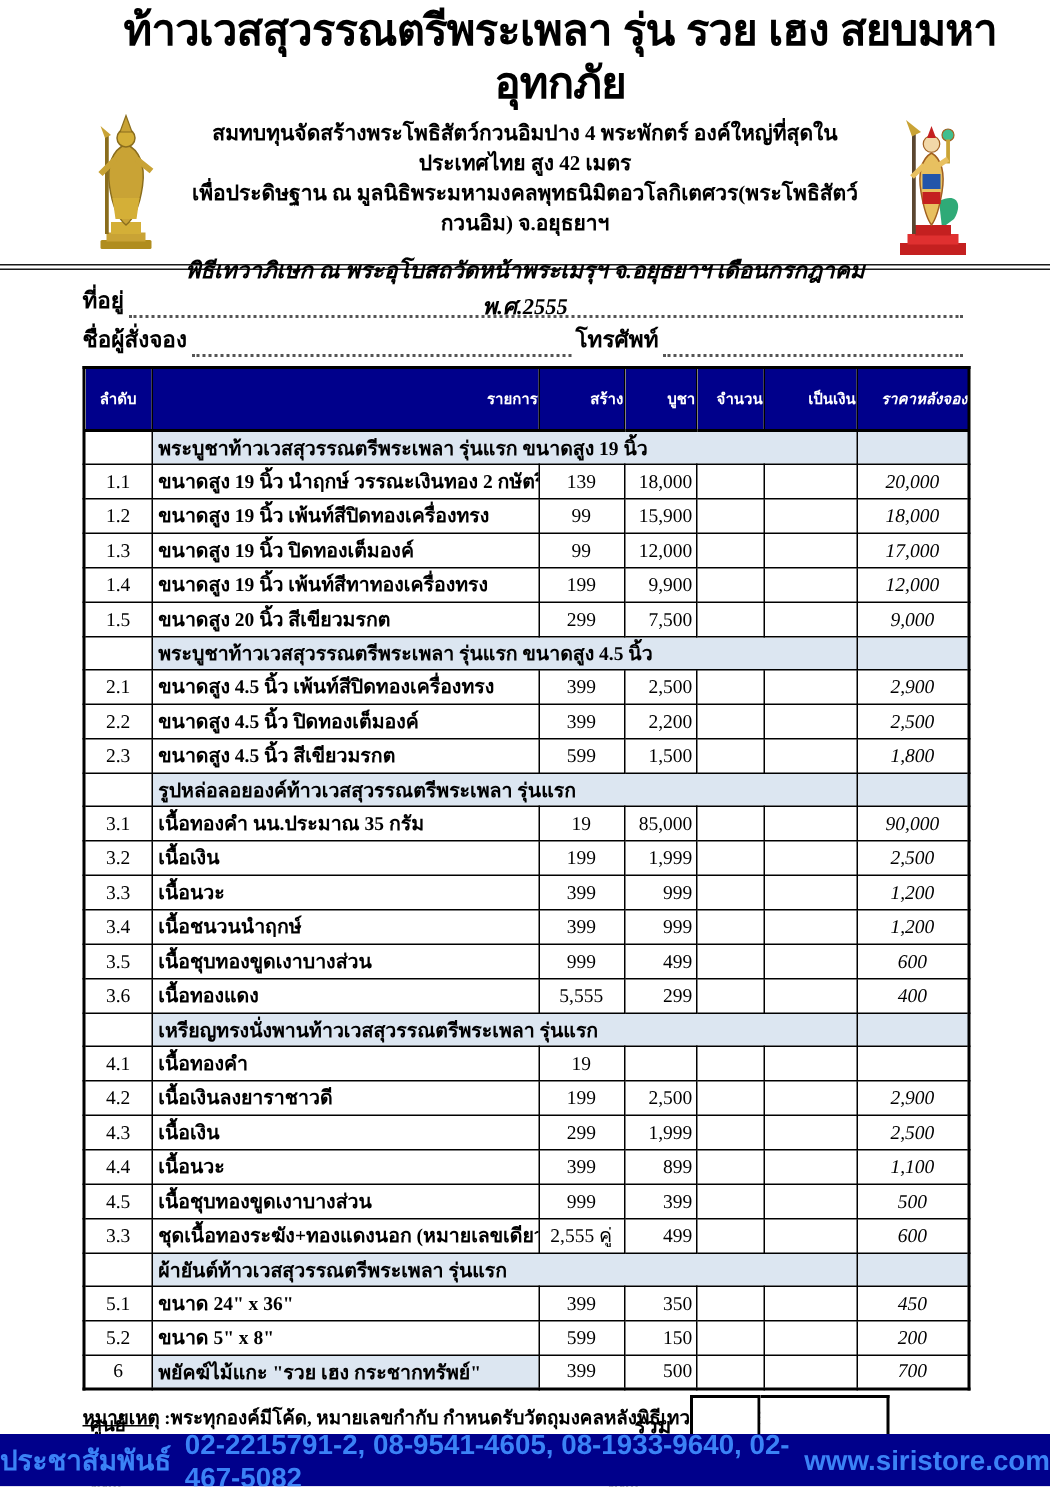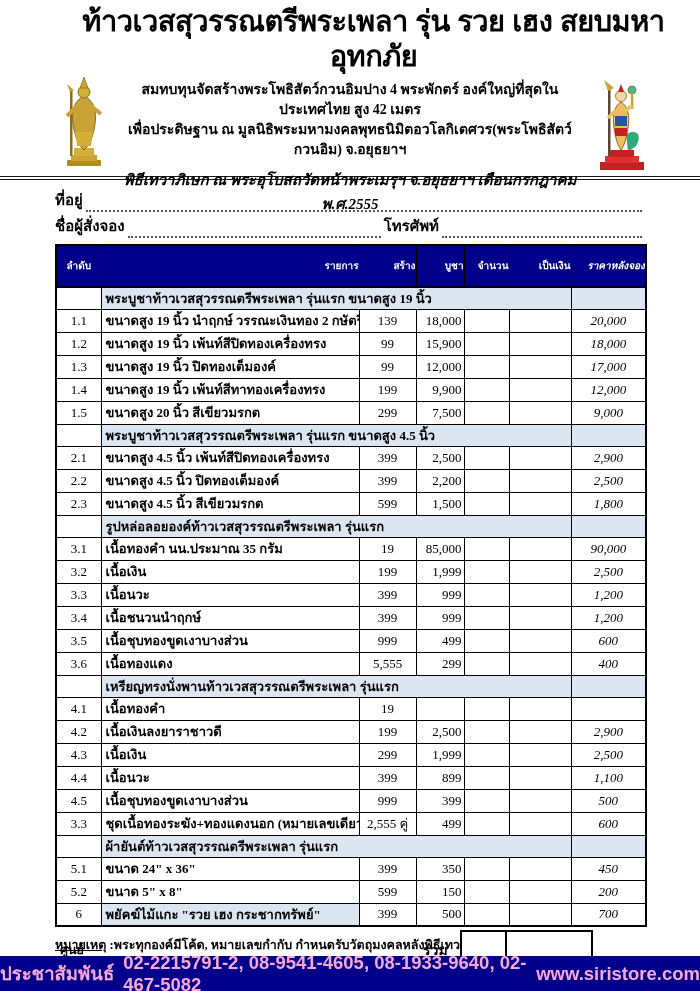--- a/index.html
+++ b/index.html
@@ -63,21 +63,21 @@
   
   .signrow { display:flex; align-items:flex-end; margin:12px 55px 0 60px;
     font-size:12.5px; font-weight:bold; height:20px;gap:44px; }
   .signrow .dots { height:12px; border-bottom-width:1.5px; }
   .sd1 { flex:0 0 165px; } .sd2 { flex:0 0 160px; } .sdd { flex:0 0 42px; }
   .signrow .sep { margin:0 2px; }
   .signrow .gap { flex:0 0 18px; border:none; }
   
   .footer {
     position:absolute; left:0; bottom:0; width:100%; height:35px;
-    background:var(--navy,#00008B); color:#f9a8d4; display:flex; align-items:center;
+    background:var(--navy,#00008B); color:#3b82f6; display:flex; align-items:center;
     justify-content:center; gap:9px; font-weight:bold; font-size:18.5px;
     font-family:"Liberation Sans","DejaVu Sans",sans-serif; letter-spacing:0;
   }
 </style>
 </head>
 <body>
 
 <div class="page">
 
   <div class="title">ท้าวเวสสุวรรณตรีพระเพลา รุ่น รวย เฮง สยบมหาอุทกภัย</div>

